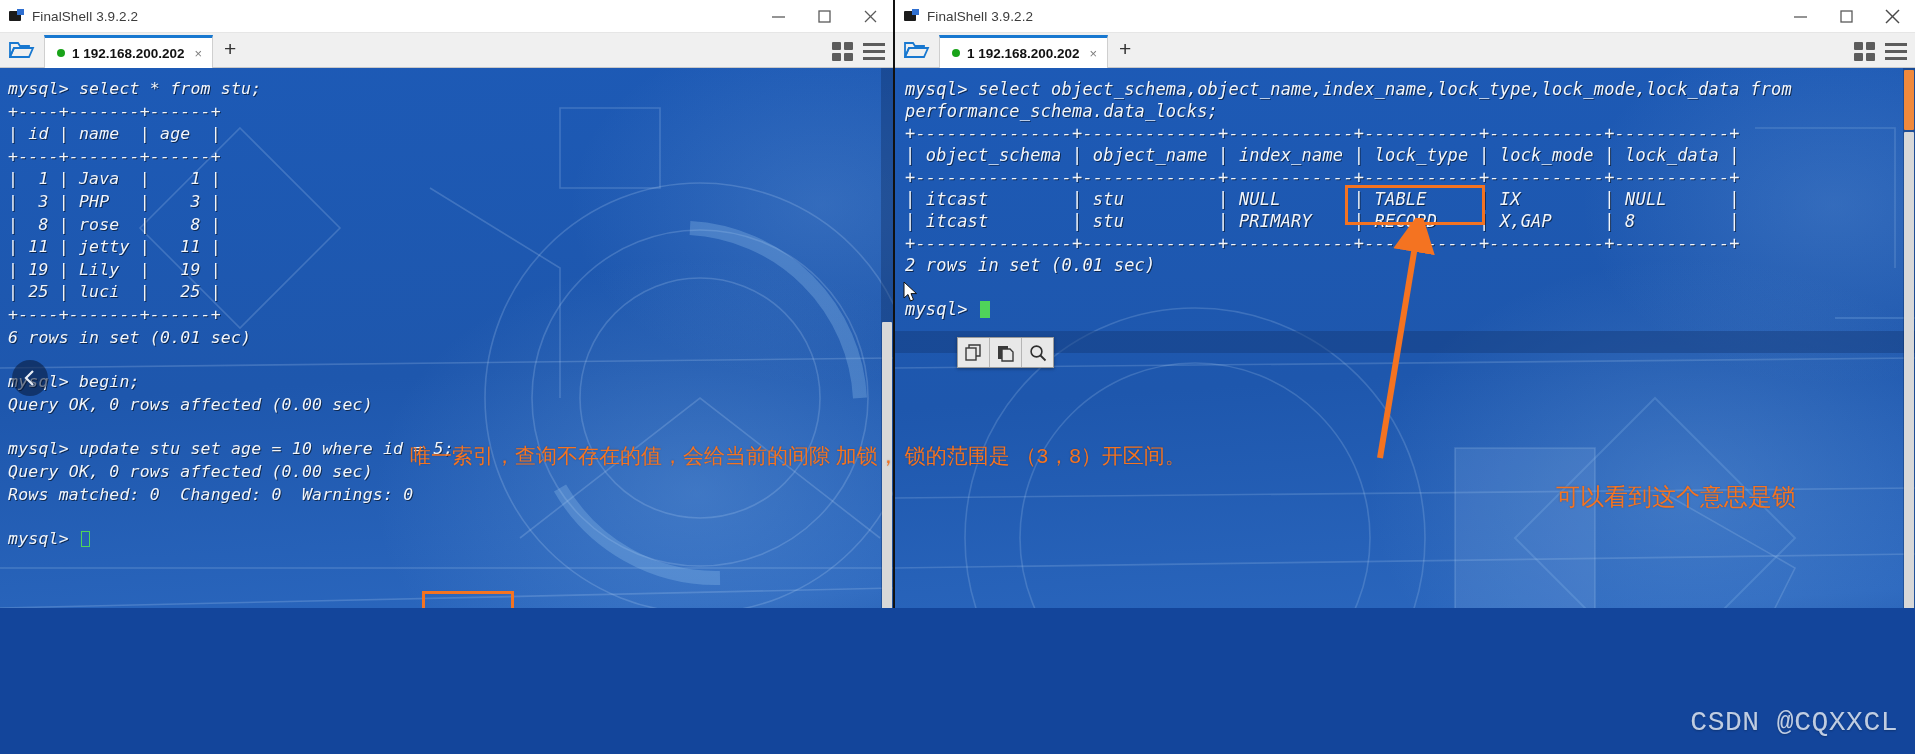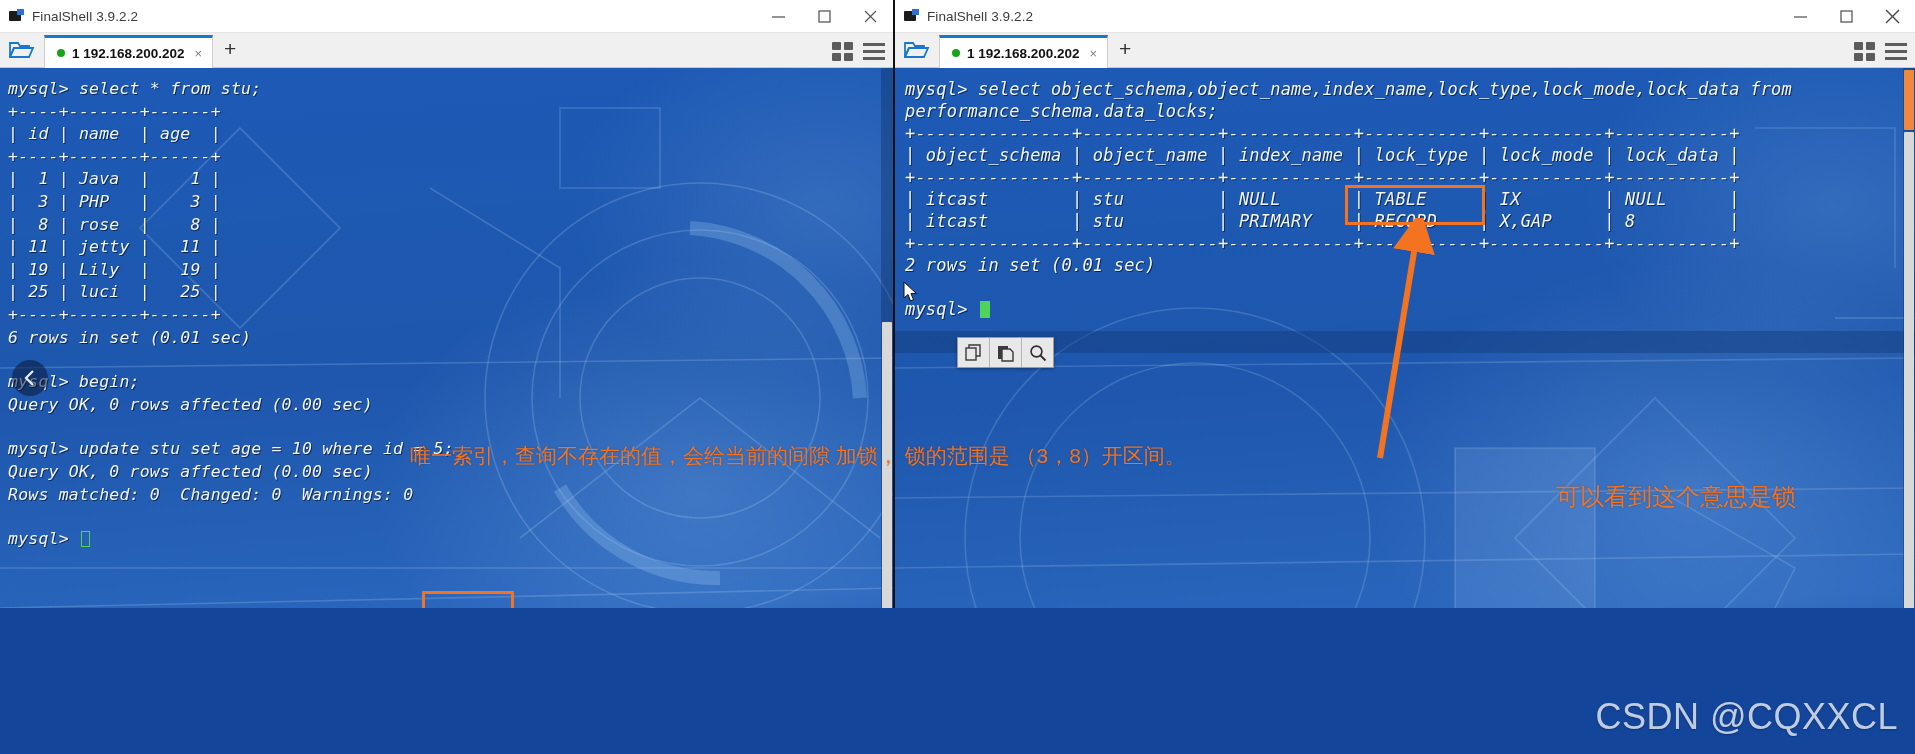--- a/index.html
+++ b/index.html
@@ -148,22 +148,22 @@
   .botbar {
     position: absolute; bottom: 0; left: 0; width: 100%; height: 11px;
     background: linear-gradient(180deg,#2f6ec4,#1c4f9f);
   }
   .botbar .prog { position: absolute; left: 0; top: 3px; height: 3px; width: 100%;
                   background: linear-gradient(90deg,#6fa8e8,#3d79cc); }
 
   
   .wm {
     position: absolute; right: 17px; bottom: 16px; z-index: 10;
-    font-size: 36px; color: rgba(236,242,250,.80);
-    font-family: Liberation Sans, sans-serif; letter-spacing: .5px;
+    font-size: 28px; color: rgba(236,242,250,.80);
+    font-family: Liberation Mono, monospace; letter-spacing: .5px;
     text-shadow: 0 1px 2px rgba(0,0,0,.25);
   }
 </style>
 </head>
 <body>
 
 <div id="root">
 
   <div class="win win-left">
 

